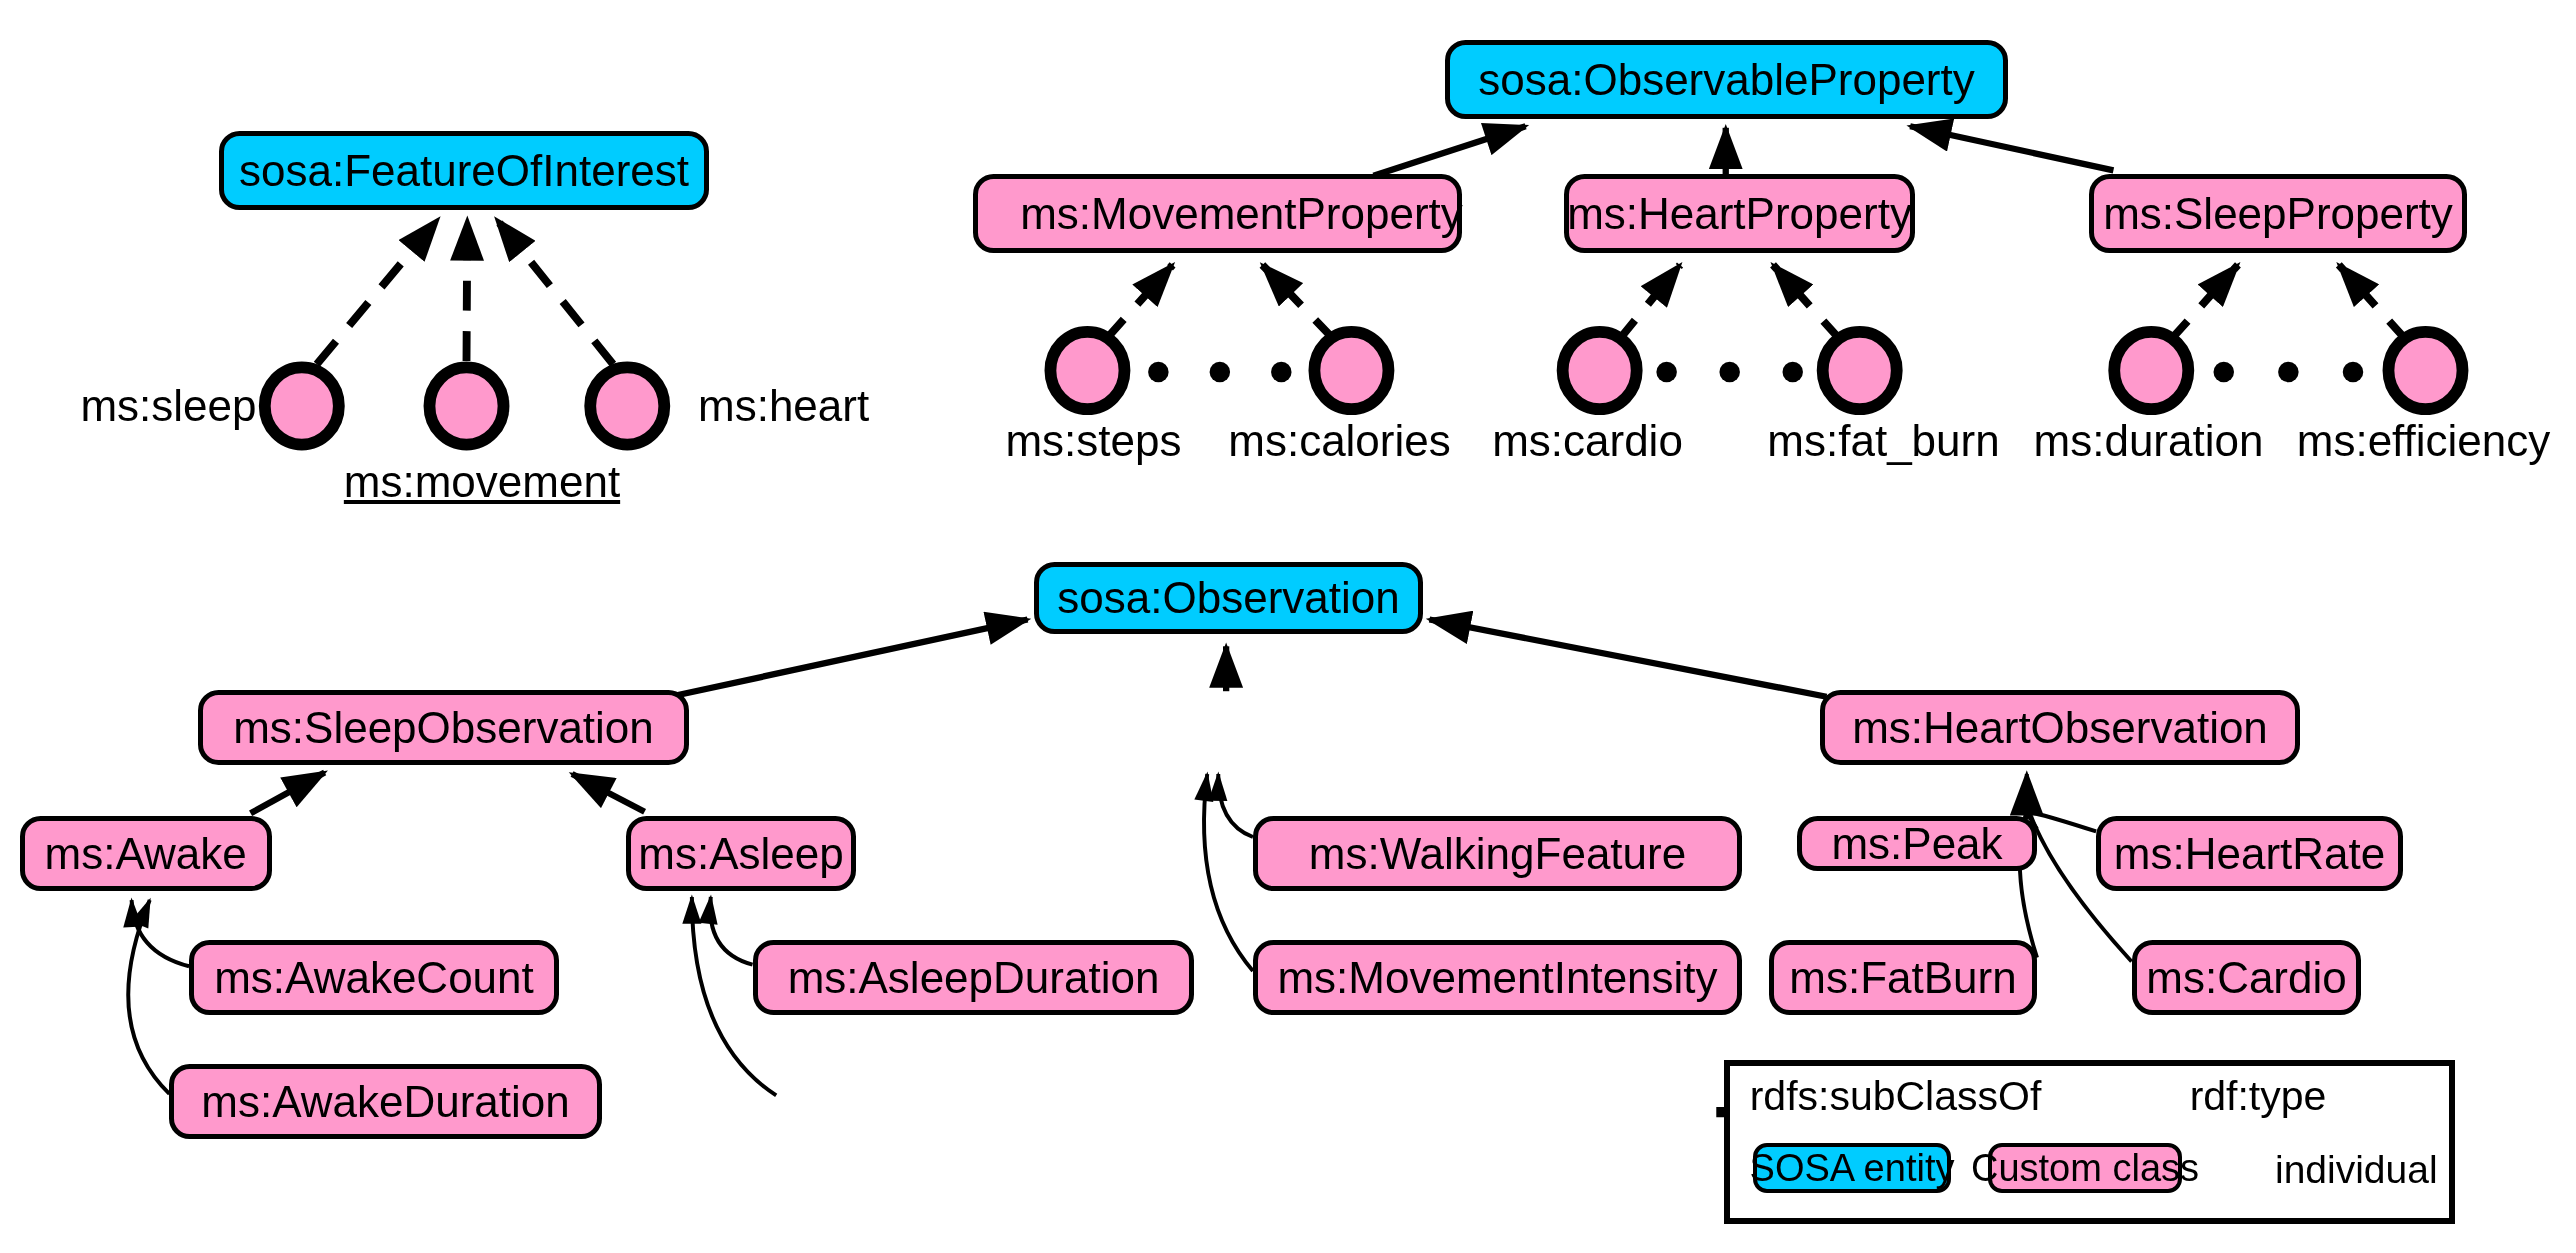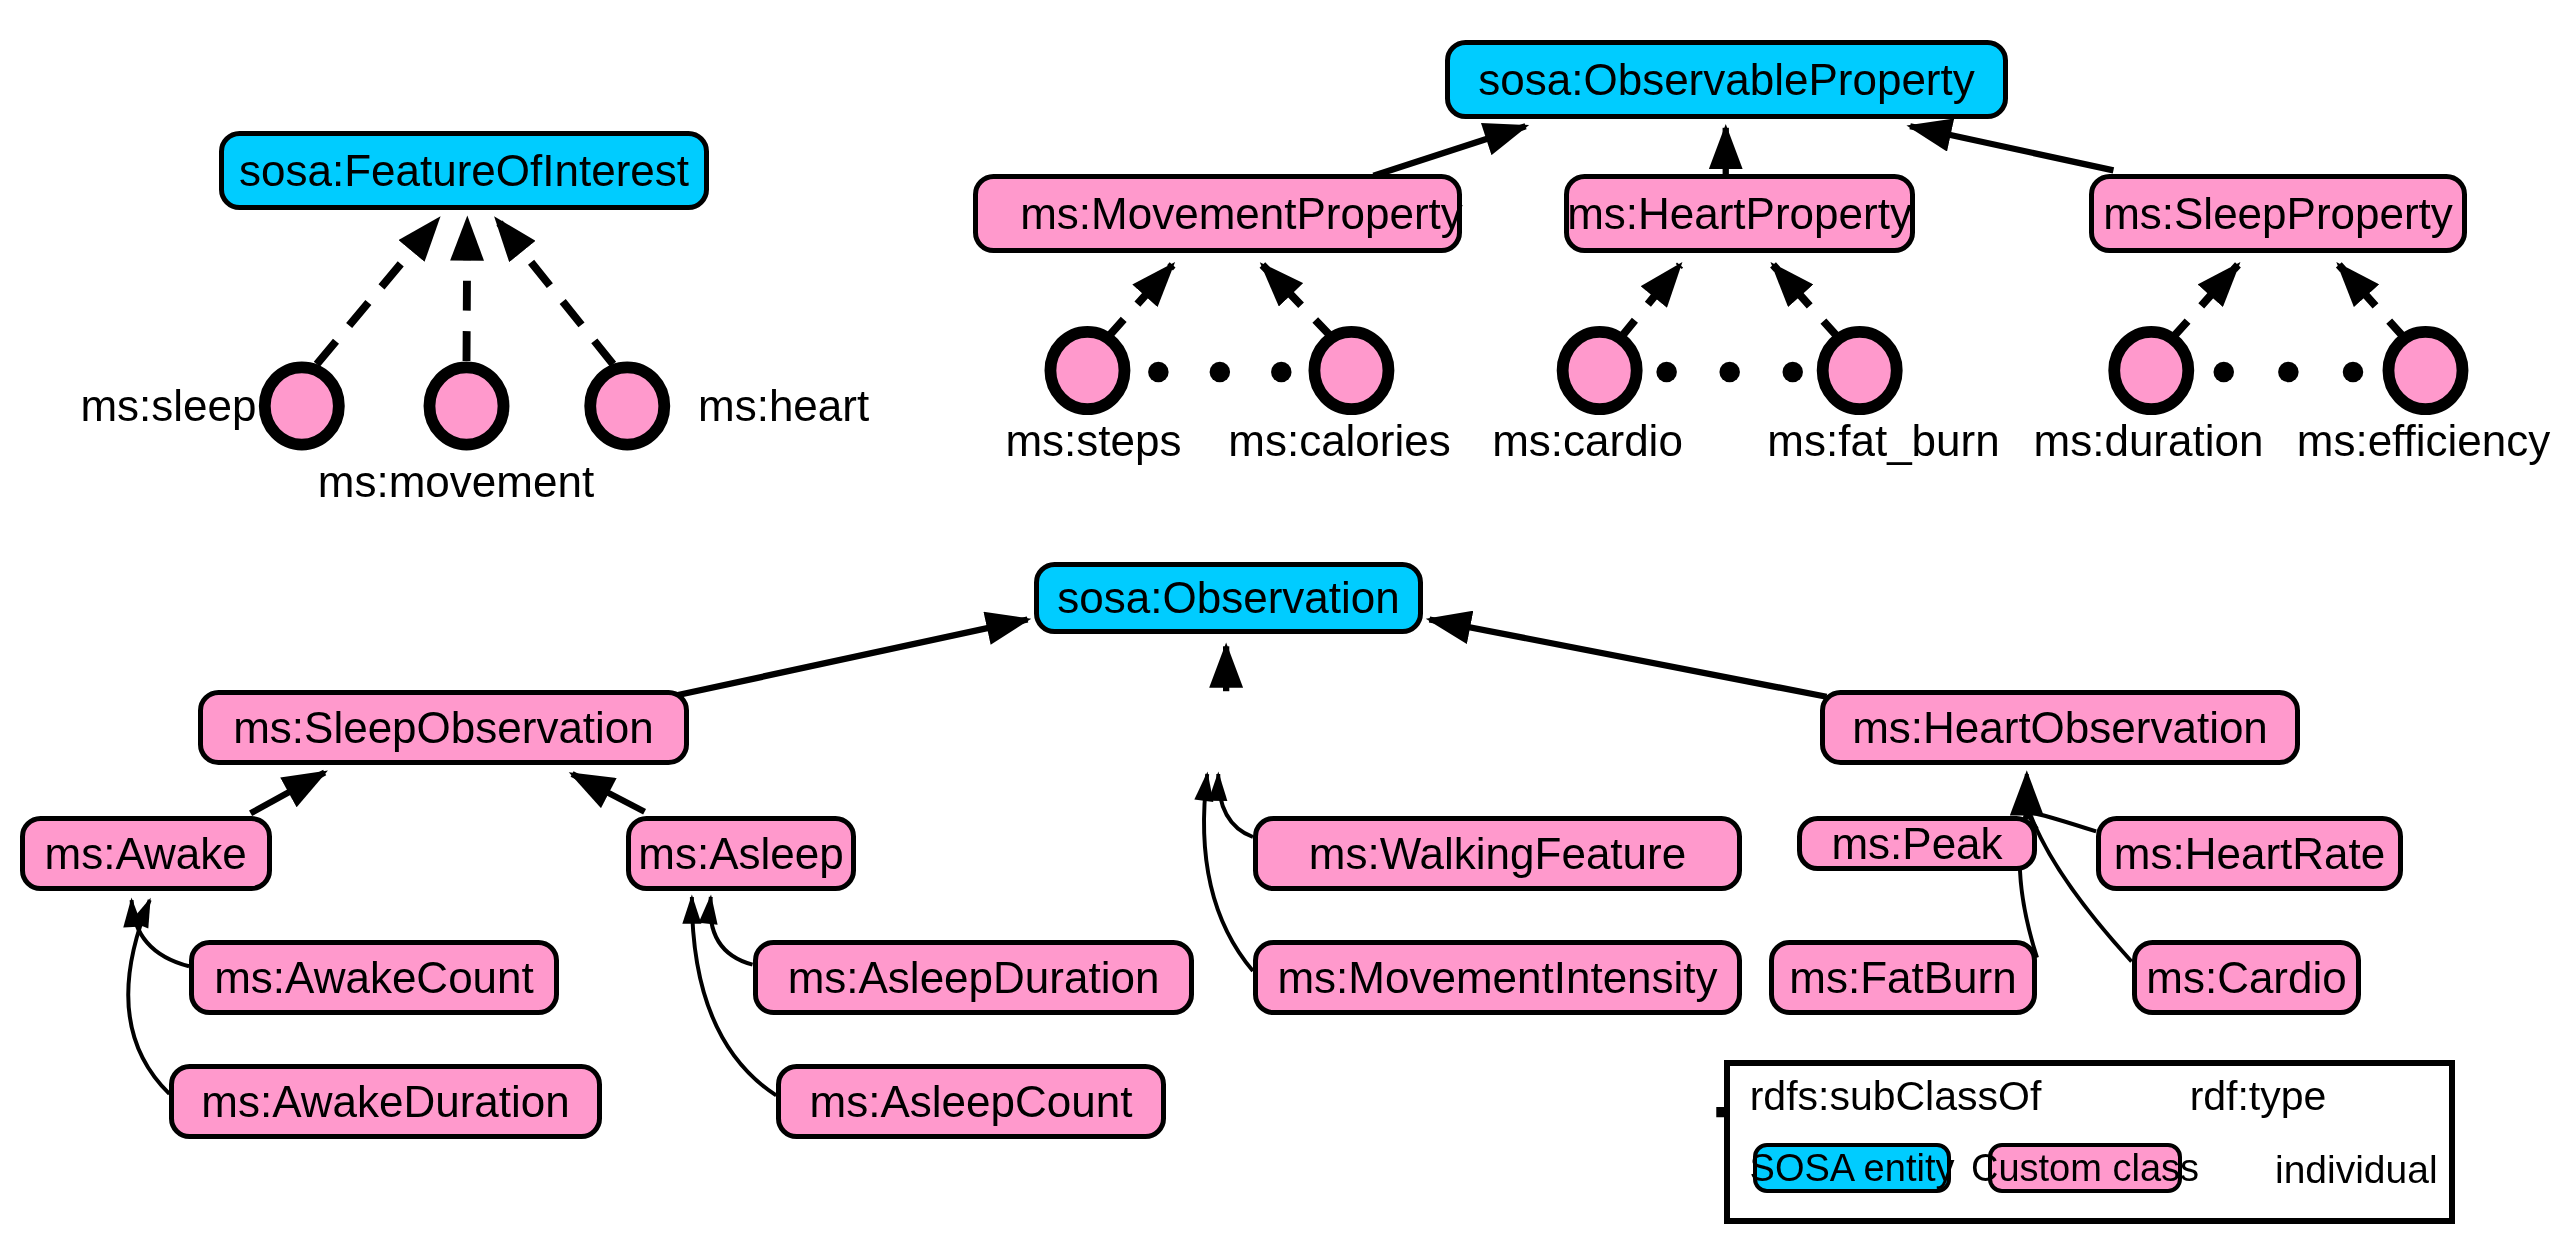--- a/index.html
+++ b/index.html
@@ -118,21 +118,21 @@
         <circle cx="2986" cy="472" r="13"></circle>
     </g>
 
     <path class="edge" d="M 2178 1411 L 2520 1411" stroke-width="13" marker-end="url(#mLegend)"></path>
     <path class="edge" d="M 2671 1411 L 2928 1411" stroke-width="13" stroke-dasharray="42 30" marker-end="url(#mLegend)"></path>
     <ellipse class="ind" cx="2778" cy="1483" rx="28" ry="31" stroke-width="13"></ellipse>
   </svg>
 
   <div class="node blue" style="left:219px;top:131px;width:490px;height:79px;">sosa:FeatureOfInterest</div>
   <div class="lbl r" style="left:31.5px;top:379px;width:225px;">ms:sleep</div>
-  <div class="lbl c" style="left:259px;top:455px;width:394px;">ms:movement</div>
+  <div class="lbl c" style="left:285px;top:455px;width:394px;text-decoration:underline;">ms:movement</div>
   <div class="lbl l" style="left:698px;top:379px;width:315px;">ms:heart</div>
 
   <div class="node blue" style="left:1445px;top:40px;width:563px;height:79px;">sosa:ObservableProperty</div>
   <div class="node pink" style="left:973px;top:174px;width:489px;height:79px;padding-left:48px;">ms:MovementProperty</div>
   <div class="node pink" style="left:1564px;top:174px;width:351px;height:79px;">ms:HeartProperty</div>
   <div class="node pink" style="left:2089px;top:174px;width:378px;height:79px;">ms:SleepProperty</div>
 
   <div class="lbl c" style="left:936px;top:414px;width:315px;">ms:steps</div>
   <div class="lbl c" style="left:1182px;top:414px;width:315px;">ms:calories</div>
   <div class="lbl c" style="left:1430px;top:414px;width:315px;">ms:cardio</div>
@@ -151,21 +151,20 @@
   <div class="node pink" style="left:1797px;top:816px;width:240px;height:55px;">ms:Peak</div>
   <div class="node pink" style="left:2096px;top:816px;width:307px;height:75px;">ms:HeartRate</div>
 
   <div class="node pink" style="left:189px;top:940px;width:370px;height:75px;">ms:AwakeCount</div>
   <div class="node pink" style="left:753px;top:940px;width:441px;height:75px;">ms:AsleepDuration</div>
   <div class="node pink" style="left:1253px;top:940px;width:489px;height:75px;">ms:MovementIntensity</div>
   <div class="node pink" style="left:1769px;top:940px;width:268px;height:75px;">ms:FatBurn</div>
   <div class="node pink" style="left:2132px;top:940px;width:229px;height:75px;">ms:Cardio</div>
 
   <div class="node pink" style="left:169px;top:1064px;width:433px;height:75px;">ms:AwakeDuration</div>
-  <div class="node pink" style="left:776px;top:1064px;width:390px;height:75px;">ms:AsleepCount</div>
 
   <div class="legend">
     <div class="ltext" style="left:0px;top:6.3px;width:331px;text-align:center;">rdfs:subClassOf</div>
     <div class="ltext" style="left:394px;top:6.3px;width:268px;text-align:center;">rdf:type</div>
     <div class="lnode blue" style="left:23px;top:77px;width:198px;height:50px;">SOSA entity</div>
     <div class="lnode pink" style="left:258px;top:77px;width:194px;height:50px;">Custom class</div>
     <div class="ltext" style="left:545px;top:79px;width:173px;text-align:left;font-size:39px;">individual</div>
   </div>
 
 </div>

